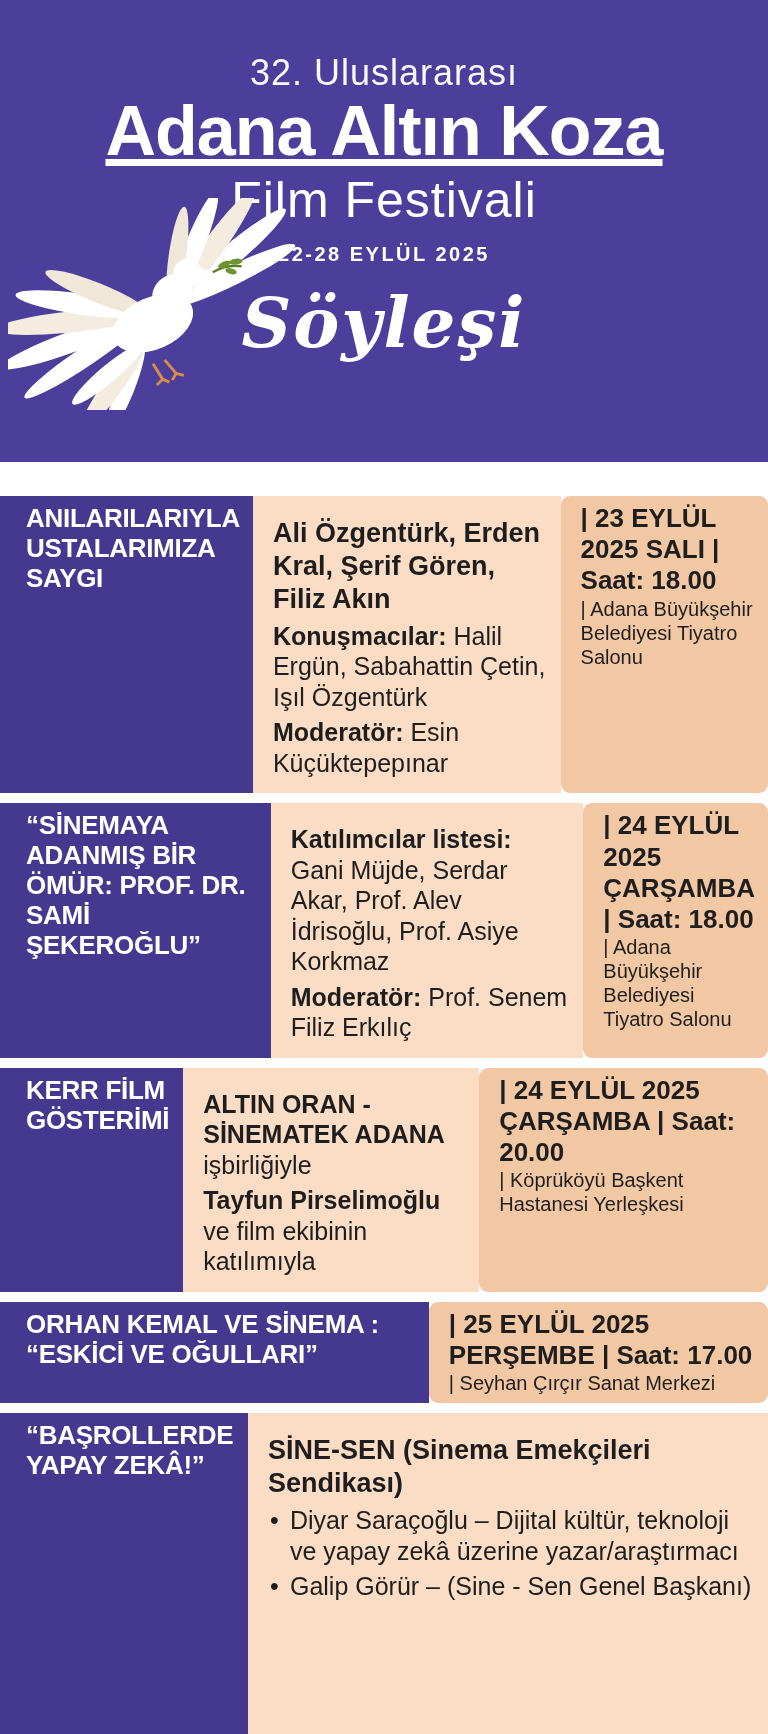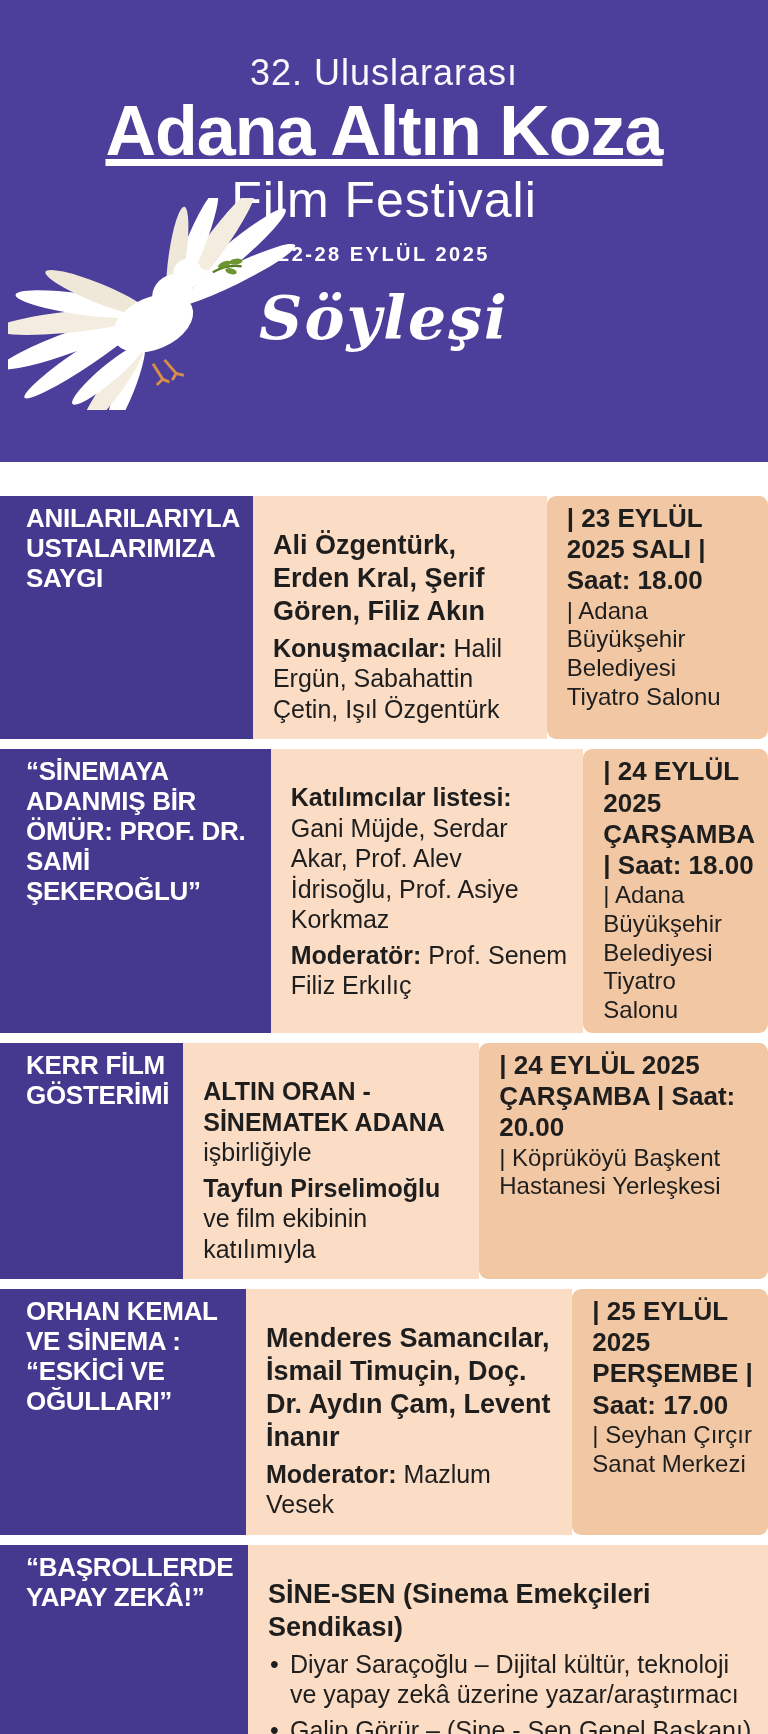--- a/index.html
+++ b/index.html
@@ -13,42 +13,42 @@
     position:relative;height:462px;flex:0 0 462px;
     background:#4c3e9b;color:#ffffff;text-align:center;
     padding-top:52px;box-sizing:border-box;
   }
   .edition{font-size:36px;font-weight:400;letter-spacing:1px;opacity:.97;}
   .title{font-size:70px;font-weight:bold;letter-spacing:-1px;line-height:1.02;margin-top:2px;text-decoration:underline;}
   .subtitle{font-size:50px;font-weight:400;letter-spacing:1px;margin-top:4px;}
   .dates{font-size:20px;font-weight:bold;letter-spacing:2.5px;margin-top:14px;}
   .program{
     font-family:"DejaVu Serif",serif;font-style:italic;font-weight:bold;
-    font-size:60px;letter-spacing:2px;margin-top:22px;line-height:1;
+    font-size:69px;letter-spacing:2px;margin-top:22px;line-height:1;
   }
   .dove{position:absolute;left:8px;top:198px;width:290px;height:212px;}
   
   main{flex:1;display:flex;flex-direction:column;background:#ffffff;}
   .section{display:flex;margin-top:10px;}
   .section:last-child{flex:1;}
   .band{
     margin:0;background:#44398f;color:#ffffff;
     font-size:26px;font-weight:bold;letter-spacing:-0.3px;
     padding:8px 14px 8px 26px;line-height:1.15;
   }
-  .content{background:#fbdcc4;padding:28px 14px 10px 20px;}
+  .content{background:#fbdcc4;padding:16px 14px 10px 20px;}
   .line{margin:5px 0;font-size:25px;line-height:1.22;font-weight:400;}
   .line.large{font-size:27px;}
   .b{font-weight:bold;}
   .bullet{position:relative;padding-left:22px;}
   .bullet .bullet-glyph{position:absolute;left:2px;top:0;}
   .schedule{background:#f2c7a3;padding:7px 14px 8px 20px;border-radius:9px;}
   .schedule p{margin:0;}
   .when{font-size:26px;font-weight:bold;line-height:1.2;}
-  .where{font-size:24px;font-weight:400;line-height:1.2;margin-top:2px;}
+  .where{font-size:20px;font-weight:400;line-height:1.2;margin-top:2px;}
 </style>
 </head>
 <body>
 
 <div class="page">
 
   <header class="hero">
     <div class="edition">32. Uluslararası</div>
     <div class="title">Adana Altın Koza</div>
     <div class="subtitle">Film Festivali</div>
@@ -99,20 +99,21 @@
       </g>
     </svg>
   </header>
 
   <main>
     <section class="section">
       <h2 class="band">ANILARILARIYLA USTALARIMIZA SAYGI</h2>
       <div class="content">
           <p class="line large"><span class="b">Ali Özgentürk, Erden Kral, Şerif Gören, Filiz Akın</span></p>
           <p class="line"><span class="b">Konuşmacılar: </span><span>Halil Ergün, Sabahattin Çetin, Işıl Özgentürk</span></p>
+          <p class="line"><span class="b">Moderatör: </span><span>Esin Küçüktepepınar</span></p>
         </div>
       <div class="schedule">
         <p class="when">| 23 EYLÜL 2025 SALI | Saat: 18.00</p>
         <p class="where">| Adana Büyükşehir Belediyesi Tiyatro Salonu</p>
       </div>
     </section>
 
     <section class="section">
       <h2 class="band">“SİNEMAYA ADANMIŞ BİR ÖMÜR: PROF. DR. SAMİ ŞEKEROĞLU”</h2>
       <div class="content">
@@ -132,24 +133,20 @@
           <p class="line"><span class="b">Tayfun Pirselimoğlu </span><span>ve film ekibinin katılımıyla</span></p>
         </div>
       <div class="schedule">
         <p class="when">| 24 EYLÜL 2025 ÇARŞAMBA | Saat: 20.00</p>
         <p class="where">| Köprüköyü Başkent Hastanesi Yerleşkesi</p>
       </div>
     </section>
 
     <section class="section">
       <h2 class="band">ORHAN KEMAL VE SİNEMA : “ESKİCİ VE OĞULLARI”</h2>
-      <div class="content">
-          <p class="line large"><span class="b">Menderes Samancılar, İsmail Timuçin, Doç. Dr. Aydın Çam, Levent İnanır</span></p>
-          <p class="line"><span class="b">Moderator: </span><span>Mazlum Vesek</span></p>
-        </div>
       <div class="schedule">
         <p class="when">| 25 EYLÜL 2025 PERŞEMBE | Saat: 17.00</p>
         <p class="where">| Seyhan Çırçır Sanat Merkezi</p>
       </div>
     </section>
 
     <section class="section">
       <h2 class="band">“BAŞROLLERDE YAPAY ZEKÂ!”</h2>
       <div class="content">
           <p class="line large"><span class="b">SİNE-SEN (Sinema Emekçileri Sendikası)</span></p>

